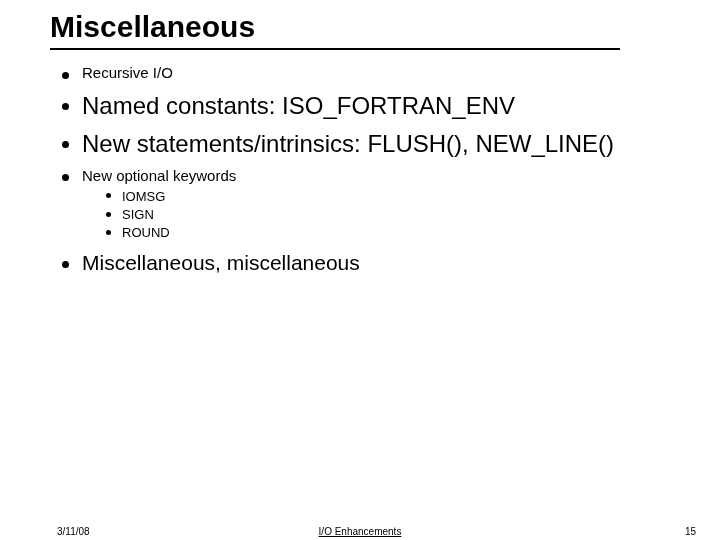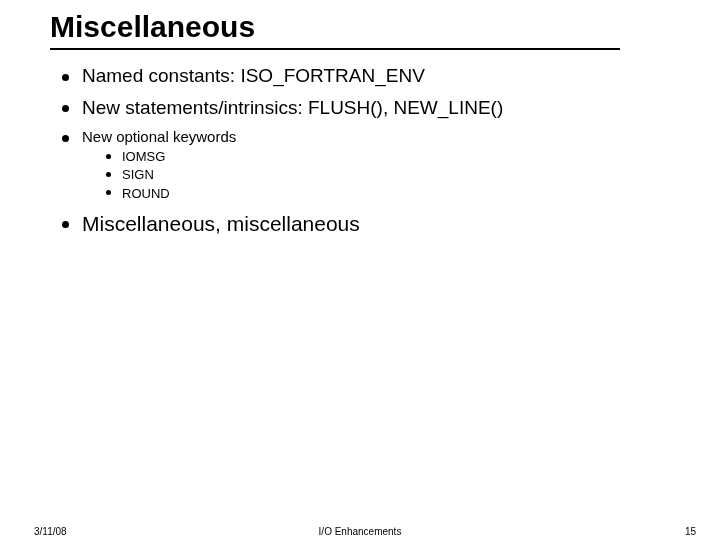--- a/index.html
+++ b/index.html
@@ -34,21 +34,21 @@
     content: "";
     position: absolute;
     left: 0;
     top: 0.5em;
     width: 7px;
     height: 7px;
     background: #000;
     border-radius: 50%;
   }
   .small { font-size: 15px; }
-  .large { font-size: 19px; }
+  .large { font-size: 24px; }
   .mid { font-size: 21px; }
   ul.sub {
     list-style: none;
     padding-left: 24px;
     margin-top: 2px;
   }
   ul.sub > li {
     position: relative;
     padding-left: 16px;
     font-size: 13px;
@@ -65,33 +65,34 @@
     border-radius: 50%;
   }
   .footer {
     position: absolute;
     bottom: 14px;
     left: 0;
     width: 720px;
     font-size: 10px;
     color: #000;
   }
-  .footer .date { position: absolute; left: 34px; }
-  .footer .center { position: absolute; left: 0; width: 720px; text-align: center; }
+  .footer .date { position: absolute; left: 57px; }
+  .footer .center { position: absolute; left: 0; width: 720px; text-align: center; text-decoration: underline; }
   .footer .pagenum { position: absolute; right: 24px; }
 </style>
 </head>
 <body>
 
 <div class="slide">
 
   <div class="title">Miscellaneous</div>
   <div class="underline"></div>
 
   <ul class="main">
+    <li class="small">Recursive I/O</li>
     <li class="large">Named constants: ISO_FORTRAN_ENV</li>
     <li class="large">New statements/intrinsics: FLUSH(), NEW_LINE()</li>
     <li class="small">
       <span>New optional keywords</span>
       <ul class="sub">
         <li>IOMSG</li>
         <li>SIGN</li>
         <li>ROUND</li>
       </ul>
     </li>

